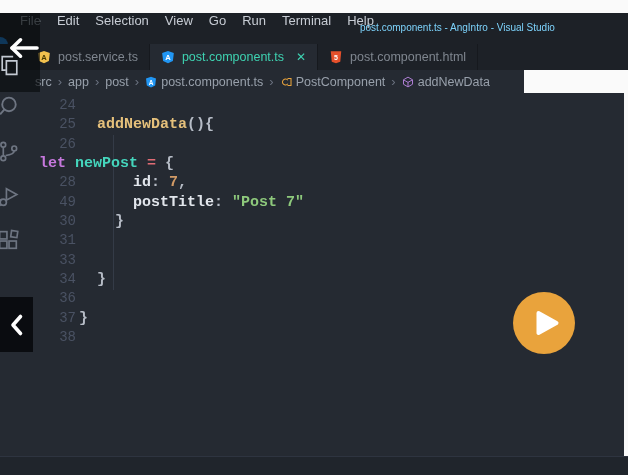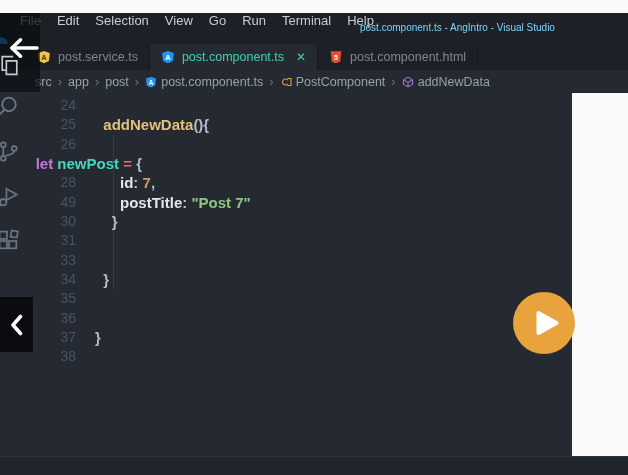--- a/index.html
+++ b/index.html
@@ -20,34 +20,34 @@
   
   .tabbar{left:0;top:44px;width:628px;height:26px;background:#1d2127;display:flex;
           padding-left:26px;box-sizing:border-box;}
   .tab{display:flex;align-items:center;gap:7px;padding:0 11px;font-size:12.5px;color:#7f868f;
        border-right:1px solid #16191e;white-space:nowrap;}
   .tab.active{background:#252a32;color:#3ed2b1;}
   .tab .tab-icon{width:14px;height:14px;display:inline-block;flex:none;}
   .tab .close{color:#3ed2b1;font-size:12px;margin-left:5px;}
 
   
-  .breadcrumbs{left:0;top:70px;width:628px;height:23px;background:#252a32;display:flex;
+  .breadcrumbs{left:0;top:70px;width:524px;height:23px;background:#252a32;display:flex;
                align-items:center;padding-left:35px;box-sizing:border-box;font-size:12.5px;color:#98a0ab;}
   .crumb{display:flex;align-items:center;gap:4px;white-space:nowrap;}
   .crumb .bc-icon{width:12px;height:12px;display:inline-block;flex:none;}
   .crumb-sep{color:#6b7280;margin:0 6px;font-size:13px;}
 
   
-  .editor{left:0;top:93px;width:572px;height:363px;background:#252a32;
-          font-family:Liberation Sans, sans-serif;font-size:15px;font-weight:600;
+  .editor{left:0;top:93px;width:624px;height:363px;background:#252a32;
+          font-family:Liberation Mono, monospace;font-size:15px;font-weight:600;
           padding-top:3px;box-sizing:border-box;}
   .code-line{height:19.35px;line-height:19.35px;display:flex;position:relative;}
   .gutter{width:76px;flex:none;text-align:right;color:#4a5263;font-size:14px;font-weight:400;}
   .gutter.active{color:#d0d6e0;font-weight:600;}
-  .code-text{margin-left:19px;white-space:pre;display:block;}
+  .code-text{margin-left:3px;white-space:pre;display:block;}
   .hl{background:#2d333f;border-radius:3px;box-shadow:0 0 0 3px #2d333f;}
   .indent-guide{position:absolute;left:113px;top:42px;width:1px;height:155px;background:#343b47;}
   .tok-fn{color:#e5c07b;} .tok-kw{color:#c678dd;} .tok-var{color:#45d6bd;}
   .tok-op{color:#e06c75;} .tok-num{color:#d19a66;} .tok-str{color:#8ec97c;}
   .tok-punct{color:#b6bcc6;} .tok-plain{color:#e2e6ec;} .tok-ws{color:#b6bcc6;}
 
   .bottom-strip{left:0;top:456px;width:628px;height:19px;background:#20252c;border-top:1px solid #2e3440;box-sizing:border-box;}
 
   
   .act-icon{width:25px;height:25px;}
@@ -185,24 +185,20 @@
       </div>
       <div class="code-line">
         <div class="gutter">33</div>
         <span class="code-text"><span></span><span></span></span>
       </div>
       <div class="code-line">
         <div class="gutter">34</div>
         <span class="code-text"><span>  </span><span><span class="tok-punct">}</span></span></span>
       </div>
       <div class="code-line">
-        <div class="gutter">35</div>
-        <span class="code-text"><span></span><span></span></span>
-      </div>
-      <div class="code-line">
         <div class="gutter">36</div>
         <span class="code-text"><span></span><span></span></span>
       </div>
       <div class="code-line">
         <div class="gutter">37</div>
         <span class="code-text"><span></span><span><span class="tok-punct">}</span></span></span>
       </div>
       <div class="code-line">
         <div class="gutter">38</div>
         <span class="code-text"><span></span><span></span></span>

